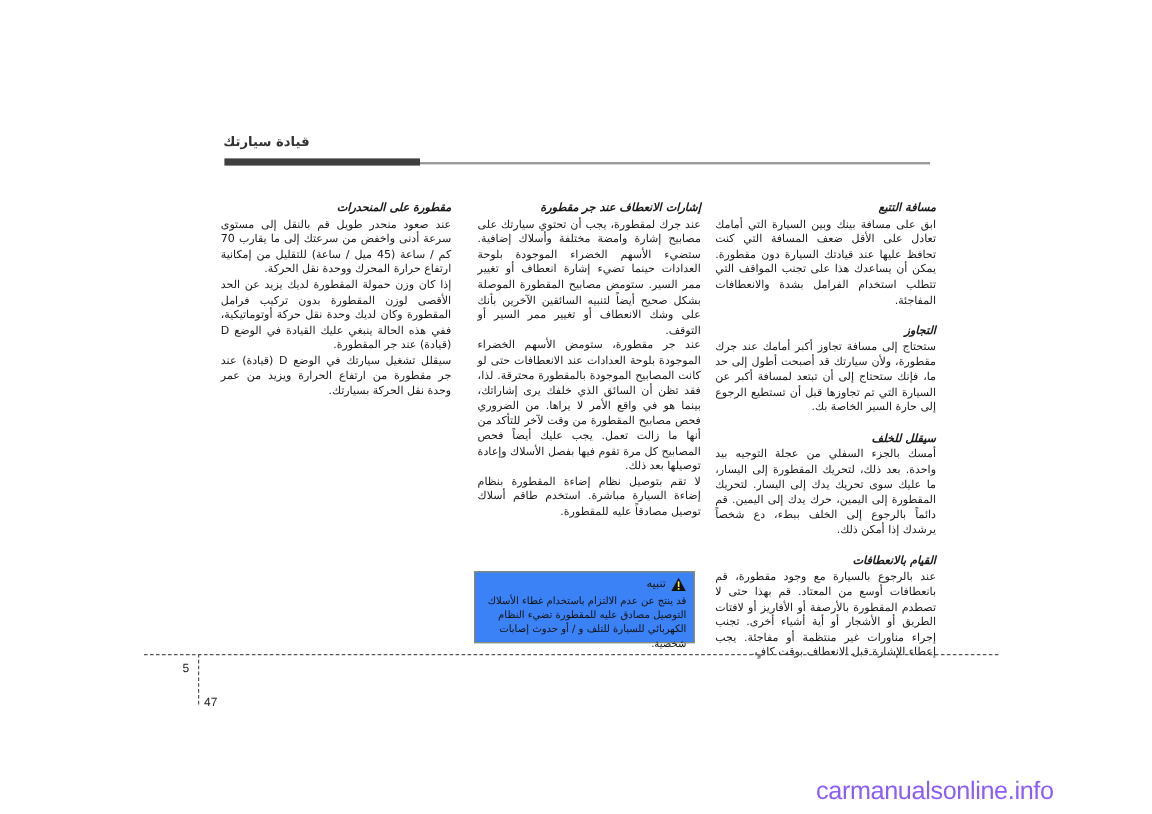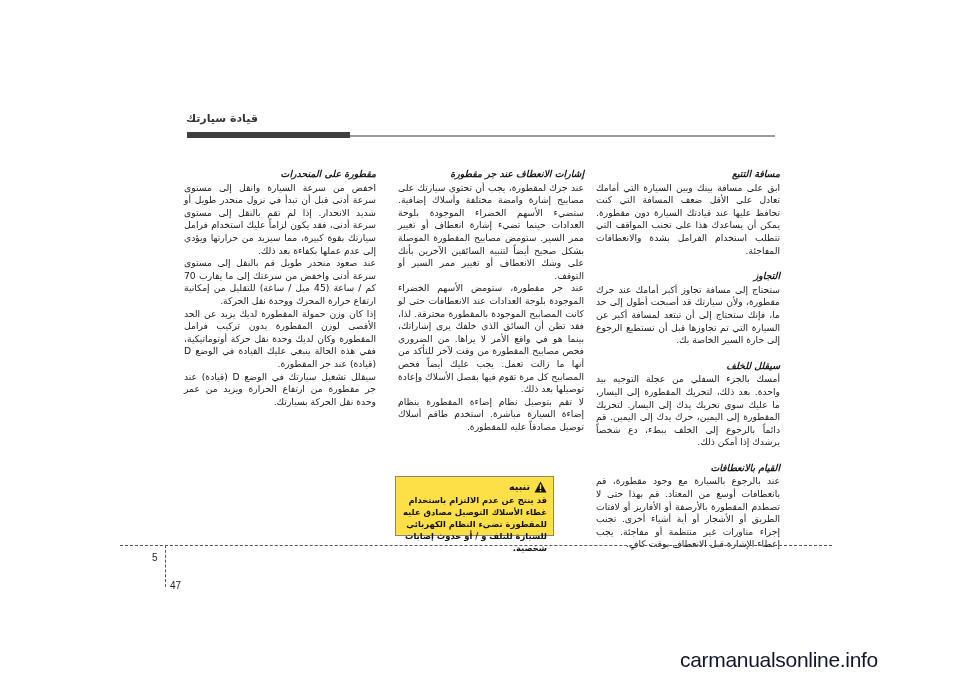--- a/index.html
+++ b/index.html
@@ -22,39 +22,39 @@
   .col-mid { left:398px; width:186px; }
   .col-left { left:184px; width:192px; }
 
   .section-heading {
     font-weight:bold; font-style:italic; font-size:9.4px; margin:0 0 1px 0; display:block;
   }
   .para { margin:0; display:block; }
   .section { margin-bottom:13px; }
 
   .caution-box {
-    position:absolute; left:395px; top:476px; width:159px; height:60px;
-    background:#fde047; border:1px solid #8a8a6a; direction:rtl; box-sizing:border-box;
-    padding:4px 6px; font-size:8.4px; line-height:12px; font-weight:bold; color:#111;
+    position:absolute; left:395px; top:476px; width:184px; height:60px;
+    background:#3b82f6; border:1px solid #8a8a6a; direction:rtl; box-sizing:border-box;
+    padding:4px 6px; font-size:8.4px; line-height:12px; font-weight:normal; color:#111;
   }
   .caution-head { display:flex; align-items:center; gap:4px; font-size:9.5px; margin-bottom:1px; }
   .warn-icon { width:13px; height:12px; display:inline-block; }
 
   .footer-hline {
     position:absolute; left:120px; top:545px; width:712px; height:0;
     border-top:1px dashed #555;
   }
   .footer-vline {
     position:absolute; left:165px; top:545px; width:0; height:42px;
     border-left:1px dashed #555;
   }
   .page-chapter { position:absolute; left:152px; top:552px; font-size:10px; color:#222; font-family:"Liberation Sans", sans-serif; }
   .page-num { position:absolute; left:170px; top:552px; font-size:10px; color:#222; font-family:"Liberation Sans", sans-serif;margin-top:28px; }
   .watermark {
-    position:absolute; left:680px; top:648px; font-size:21px; color:#0f172a;
+    position:absolute; left:680px; top:648px; font-size:21px; color:#8b5cf6;
     font-family:"Liberation Sans", sans-serif; letter-spacing:-0.3px;
   }
 </style>
 </head>
 <body>
 
 <div class="page-header-title">قيادة سيارتك</div>
 <div class="header-bar-dark"></div>
 <div class="header-bar-line"></div>
 
@@ -82,21 +82,20 @@
     <span class="section-heading">إشارات الانعطاف عند جر مقطورة</span>
     <span class="para">عند جرك لمقطورة، يجب أن تحتوي سيارتك على مصابيح إشارة وامضة مختلفة وأسلاك إضافية. ستضيء الأسهم الخضراء الموجودة بلوحة العدادات حينما تضيء إشارة انعطاف أو تغيير ممر السير. ستومض مصابيح المقطورة الموصلة بشكل صحيح أيضاً لتنبيه السائقين الآخرين بأنك على وشك الانعطاف أو تغيير ممر السير أو التوقف.</span>
     <span class="para">عند جر مقطورة، ستومض الأسهم الخضراء الموجودة بلوحة العدادات عند الانعطافات حتى لو كانت المصابيح الموجودة بالمقطورة محترقة. لذا، فقد تظن أن السائق الذي خلفك يرى إشاراتك، بينما هو في واقع الأمر لا يراها. من الضروري فحص مصابيح المقطورة من وقت لآخر للتأكد من أنها ما زالت تعمل. يجب عليك أيضاً فحص المصابيح كل مرة تقوم فيها بفصل الأسلاك وإعادة توصيلها بعد ذلك.</span>
     <span class="para">لا تقم بتوصيل نظام إضاءة المقطورة بنظام إضاءة السيارة مباشرة. استخدم طاقم أسلاك توصيل مصادقاً عليه للمقطورة.</span>
   </div>
 </div>
 
 <div class="column col-left">
   <div class="section">
     <span class="section-heading">مقطورة على المنحدرات</span>
-    <span class="para">اخفض من سرعة السيارة وانقل إلى مستوى سرعة أدنى قبل أن تبدأ في نزول منحدر طويل أو شديد الانحدار. إذا لم تقم بالنقل إلى مستوى سرعة أدنى، فقد يكون لزاماً عليك استخدام فرامل سيارتك بقوة كبيرة، مما سيزيد من حرارتها ويؤدي إلى عدم عملها بكفاءة بعد ذلك.</span>
     <span class="para">عند صعود منحدر طويل قم بالنقل إلى مستوى سرعة أدنى واخفض من سرعتك إلى ما يقارب 70 كم / ساعة (45 ميل / ساعة) للتقليل من إمكانية ارتفاع حرارة المحرك ووحدة نقل الحركة.</span>
     <span class="para">إذا كان وزن حمولة المقطورة لديك يزيد عن الحد الأقصى لوزن المقطورة بدون تركيب فرامل المقطورة وكان لديك وحدة نقل حركة أوتوماتيكية، ففي هذه الحالة ينبغي عليك القيادة في الوضع D (قيادة) عند جر المقطورة.</span>
     <span class="para">سيقلل تشغيل سيارتك في الوضع D (قيادة) عند جر مقطورة من ارتفاع الحرارة ويزيد من عمر وحدة نقل الحركة بسيارتك.</span>
   </div>
 </div>
 
 <div class="caution-box">
   <div class="caution-head">
     <span class="warn-icon">
       <svg width="13" height="12" viewBox="0 0 13 12">

